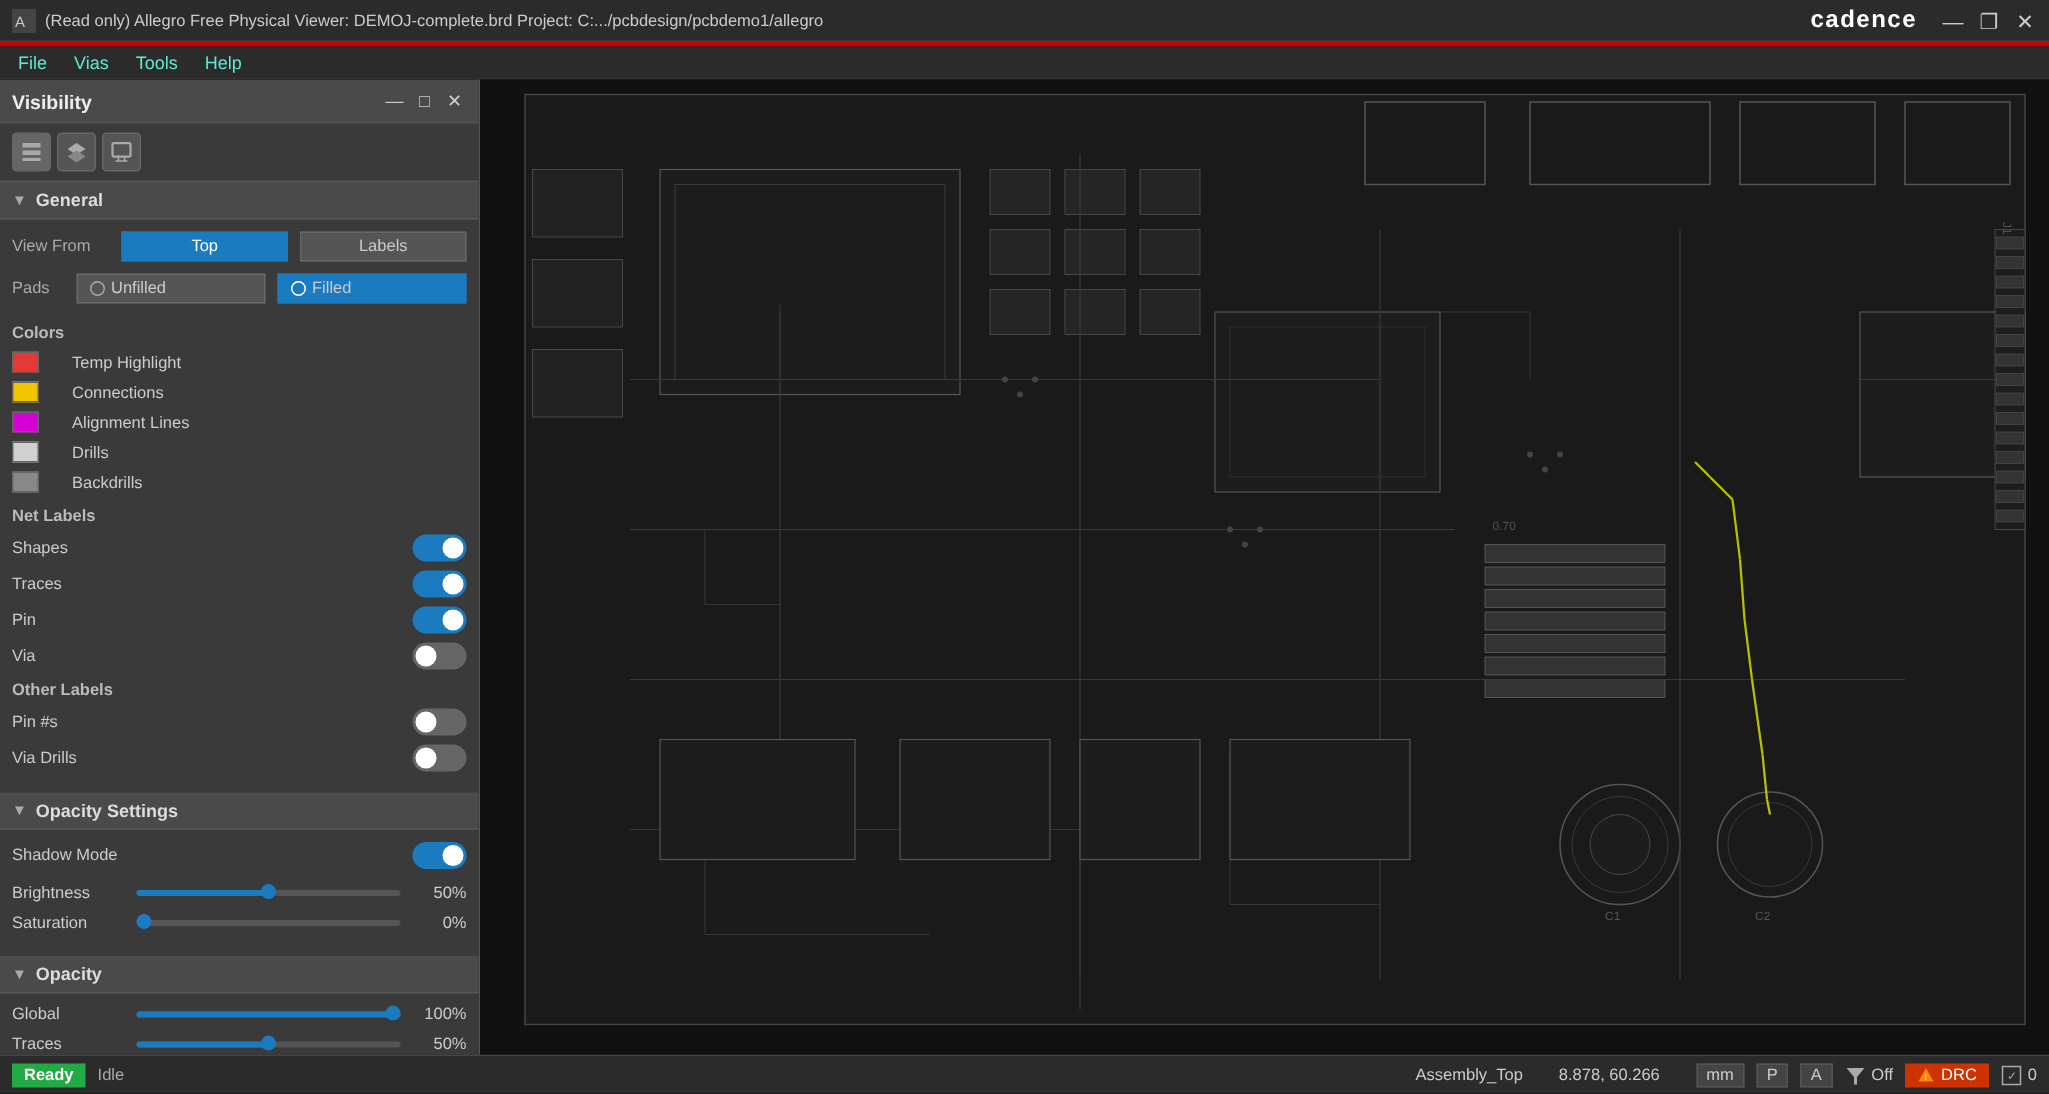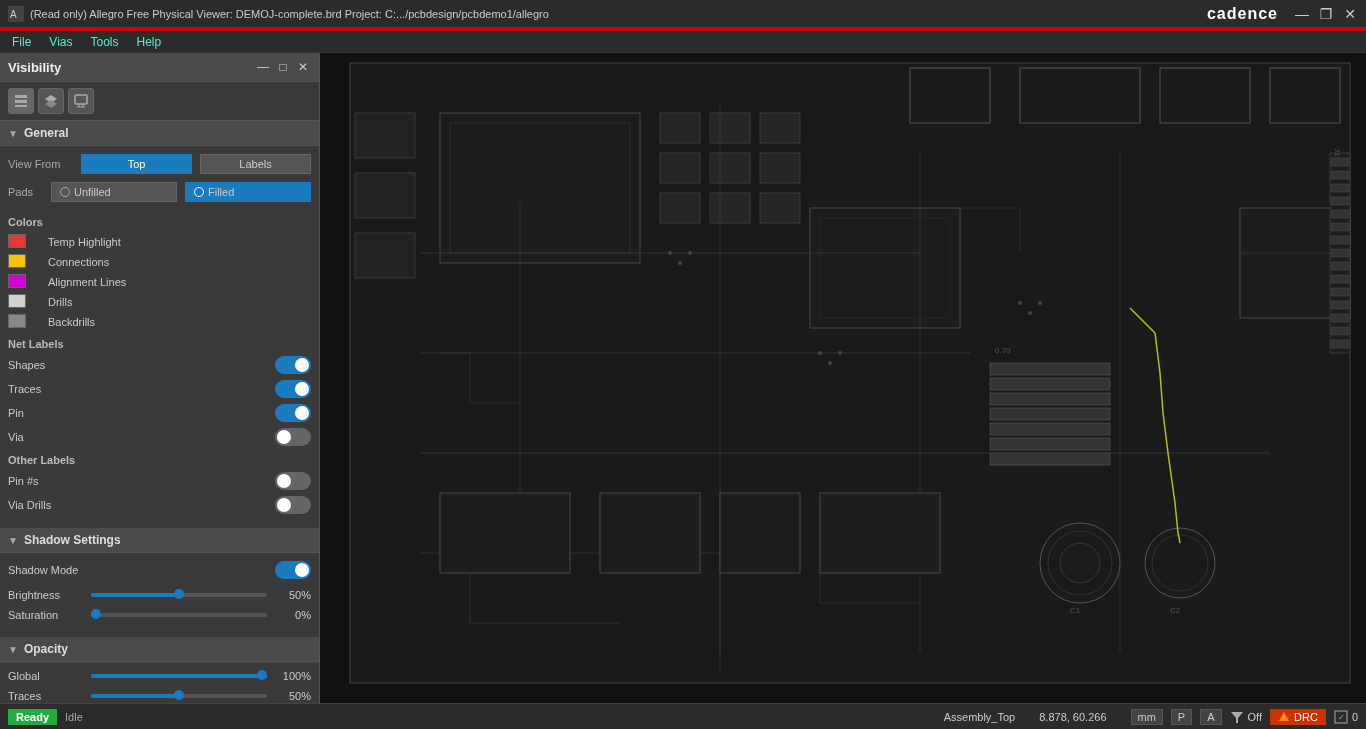--- a/index.html
+++ b/index.html
@@ -502,21 +502,21 @@
           <span>Via Drills</span>
           <div class="toggle off">
               <div class="toggle-knob"></div>
             </div>
         </div>
       </div>
     </div>
 
     <div class="section-header">
       <span class="section-arrow">▼</span>
-      <span>Shadow Settings</span>
+      <span>Opacity Settings</span>
     </div>
     <div class="section-content">
 
       <div class="toggle-row" style="margin-bottom:10px;">
         <span>Shadow Mode</span>
         <div class="toggle on">
             <div class="toggle-knob"></div>
           </div>
       </div>
 

